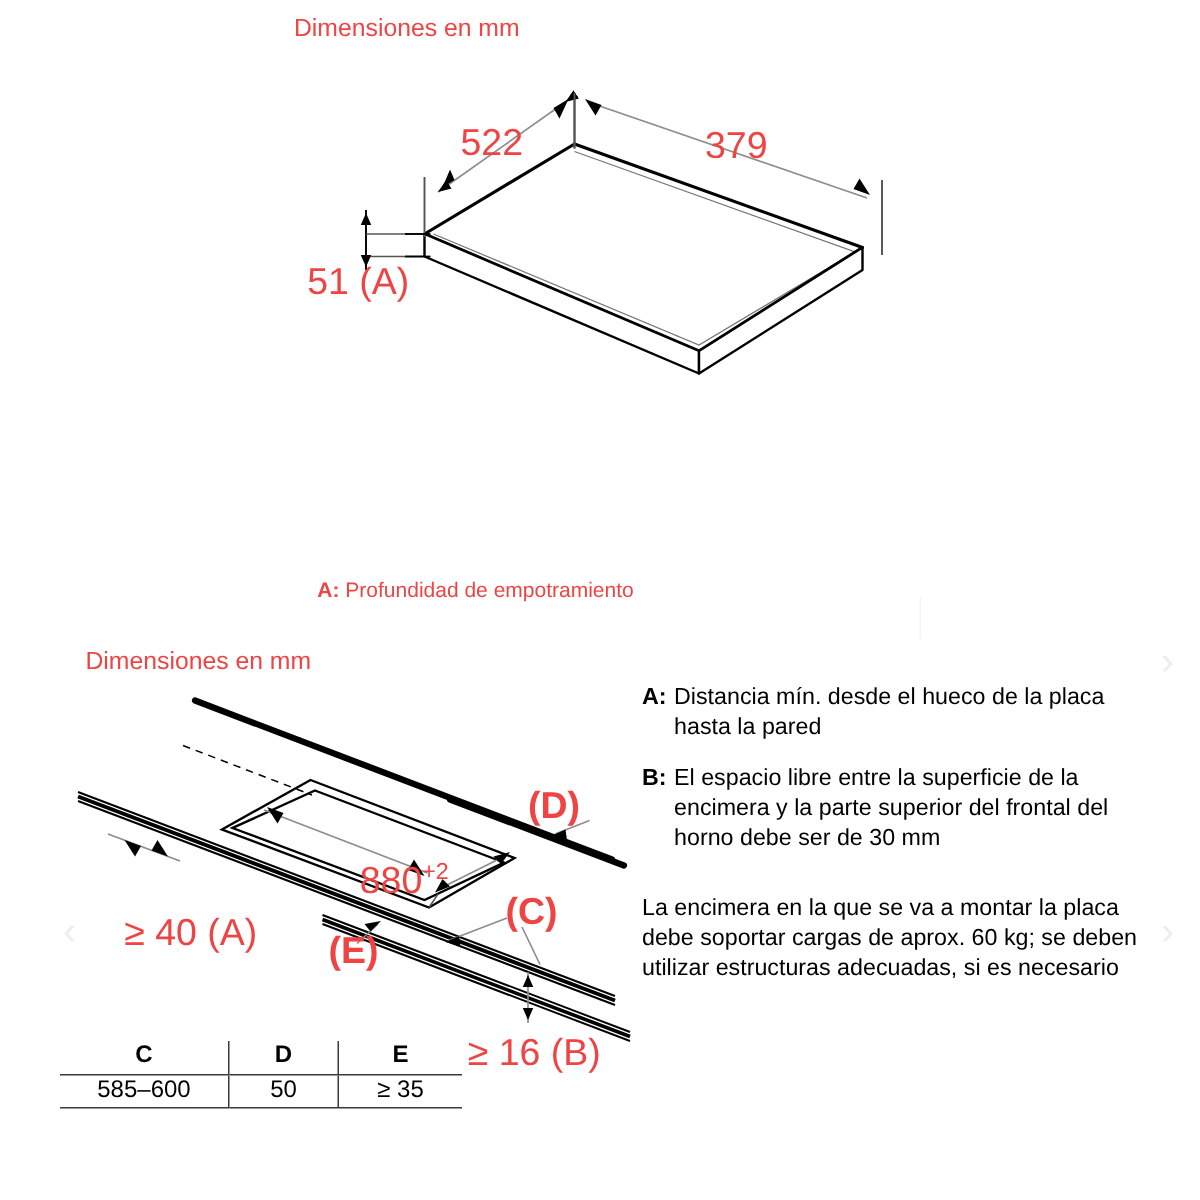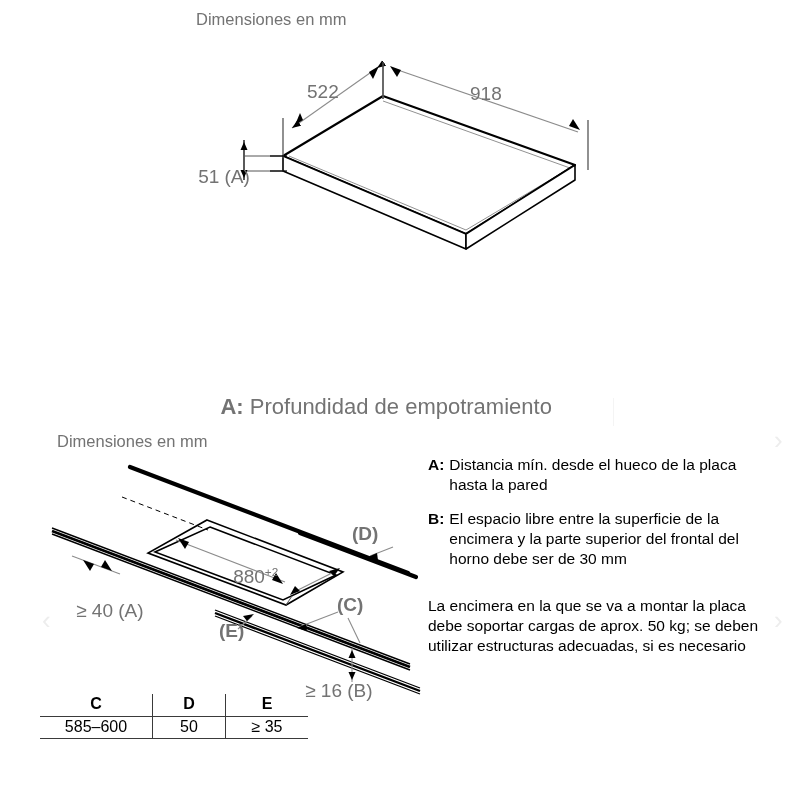--- a/index.html
+++ b/index.html
@@ -25,26 +25,26 @@
   svg.layer {
     position: absolute;
     left: 0; top: 0;
     width: 800px;
     height: 800px;
   }
   .txt {
     position: absolute;
     white-space: pre;
     font-family: "Liberation Sans", sans-serif;
-    color: #737373;
+    color: #ef4444;
     line-height: 1.18;
   }
   .t-head      { font-size: 16.5px; }
-  .t-dim       { font-size: 19px; }
-  .t-caption   { font-size: 22px; }
+  .t-dim       { font-size: 25px; }
+  .t-caption   { font-size: 14px; }
   .b           { font-weight: bold; }
   .sup {
     font-size: 0.62em;
     vertical-align: super;
     letter-spacing: 0;
   }
   .note-block {
     position: absolute;
     font-family: "Liberation Sans", sans-serif;
     font-size: 15.5px;
@@ -137,21 +137,21 @@
 
       <line x1="270" y1="156" x2="287" y2="156" stroke="#000" stroke-width="1.2"></line>
       <line x1="270" y1="171" x2="287" y2="171" stroke="#000" stroke-width="1.2"></line>
     </g>
   </svg>
 
   <div class="txt t-head" style="left:196px; top:10px;">Dimensiones en mm</div>
 
   <div class="txt t-dim" style="left:307px; top:81px;">522</div>
 
-  <div class="txt t-dim" style="left:470px; top:83px;">918</div>
+  <div class="txt t-dim" style="left:470px; top:83px;">379</div>
 
   <div class="txt t-dim" style="left:177px; top:144px;">
     <span>51 (A)</span>
   </div>
 
   <div class="txt t-caption" style="left:196px; top:368px;">
     <span class="b">A:</span><span> </span><span>Profundidad de empotramiento</span>
   </div>
 
   <div class="divider" style="left:613px; top:398px; width:1px; height:28px;"></div>
@@ -275,21 +275,21 @@
       <span class="note-txt">Distancia mín. desde el hueco de la placa hasta la pared</span>
     </div>
 
     <div class="note-row" style="margin-bottom:28px;">
       <span class="note-key">B:</span>
       <span class="note-txt">El espacio libre entre la superficie de la encimera y la parte superior del frontal del horno debe ser de 30 mm</span>
     </div>
 
 
     <div class="note-row">
-      <span class="note-txt">La encimera en la que se va a montar la placa debe soportar cargas de aprox. 50 kg; se deben utilizar estructuras adecuadas, si es necesario</span>
+      <span class="note-txt">La encimera en la que se va a montar la placa debe soportar cargas de aprox. 60 kg; se deben utilizar estructuras adecuadas, si es necesario</span>
     </div>
   </div>
 
   <table class="dim-table" style="left:40px; top:694px;">
     <thead>
       <tr>
         <th class="hsep-bot" style="min-width:92px;">C</th>
         <th class="vsep hsep-bot" style="min-width:52px;">D</th>
         <th class="vsep hsep-bot" style="min-width:62px;">E</th>
       </tr>

